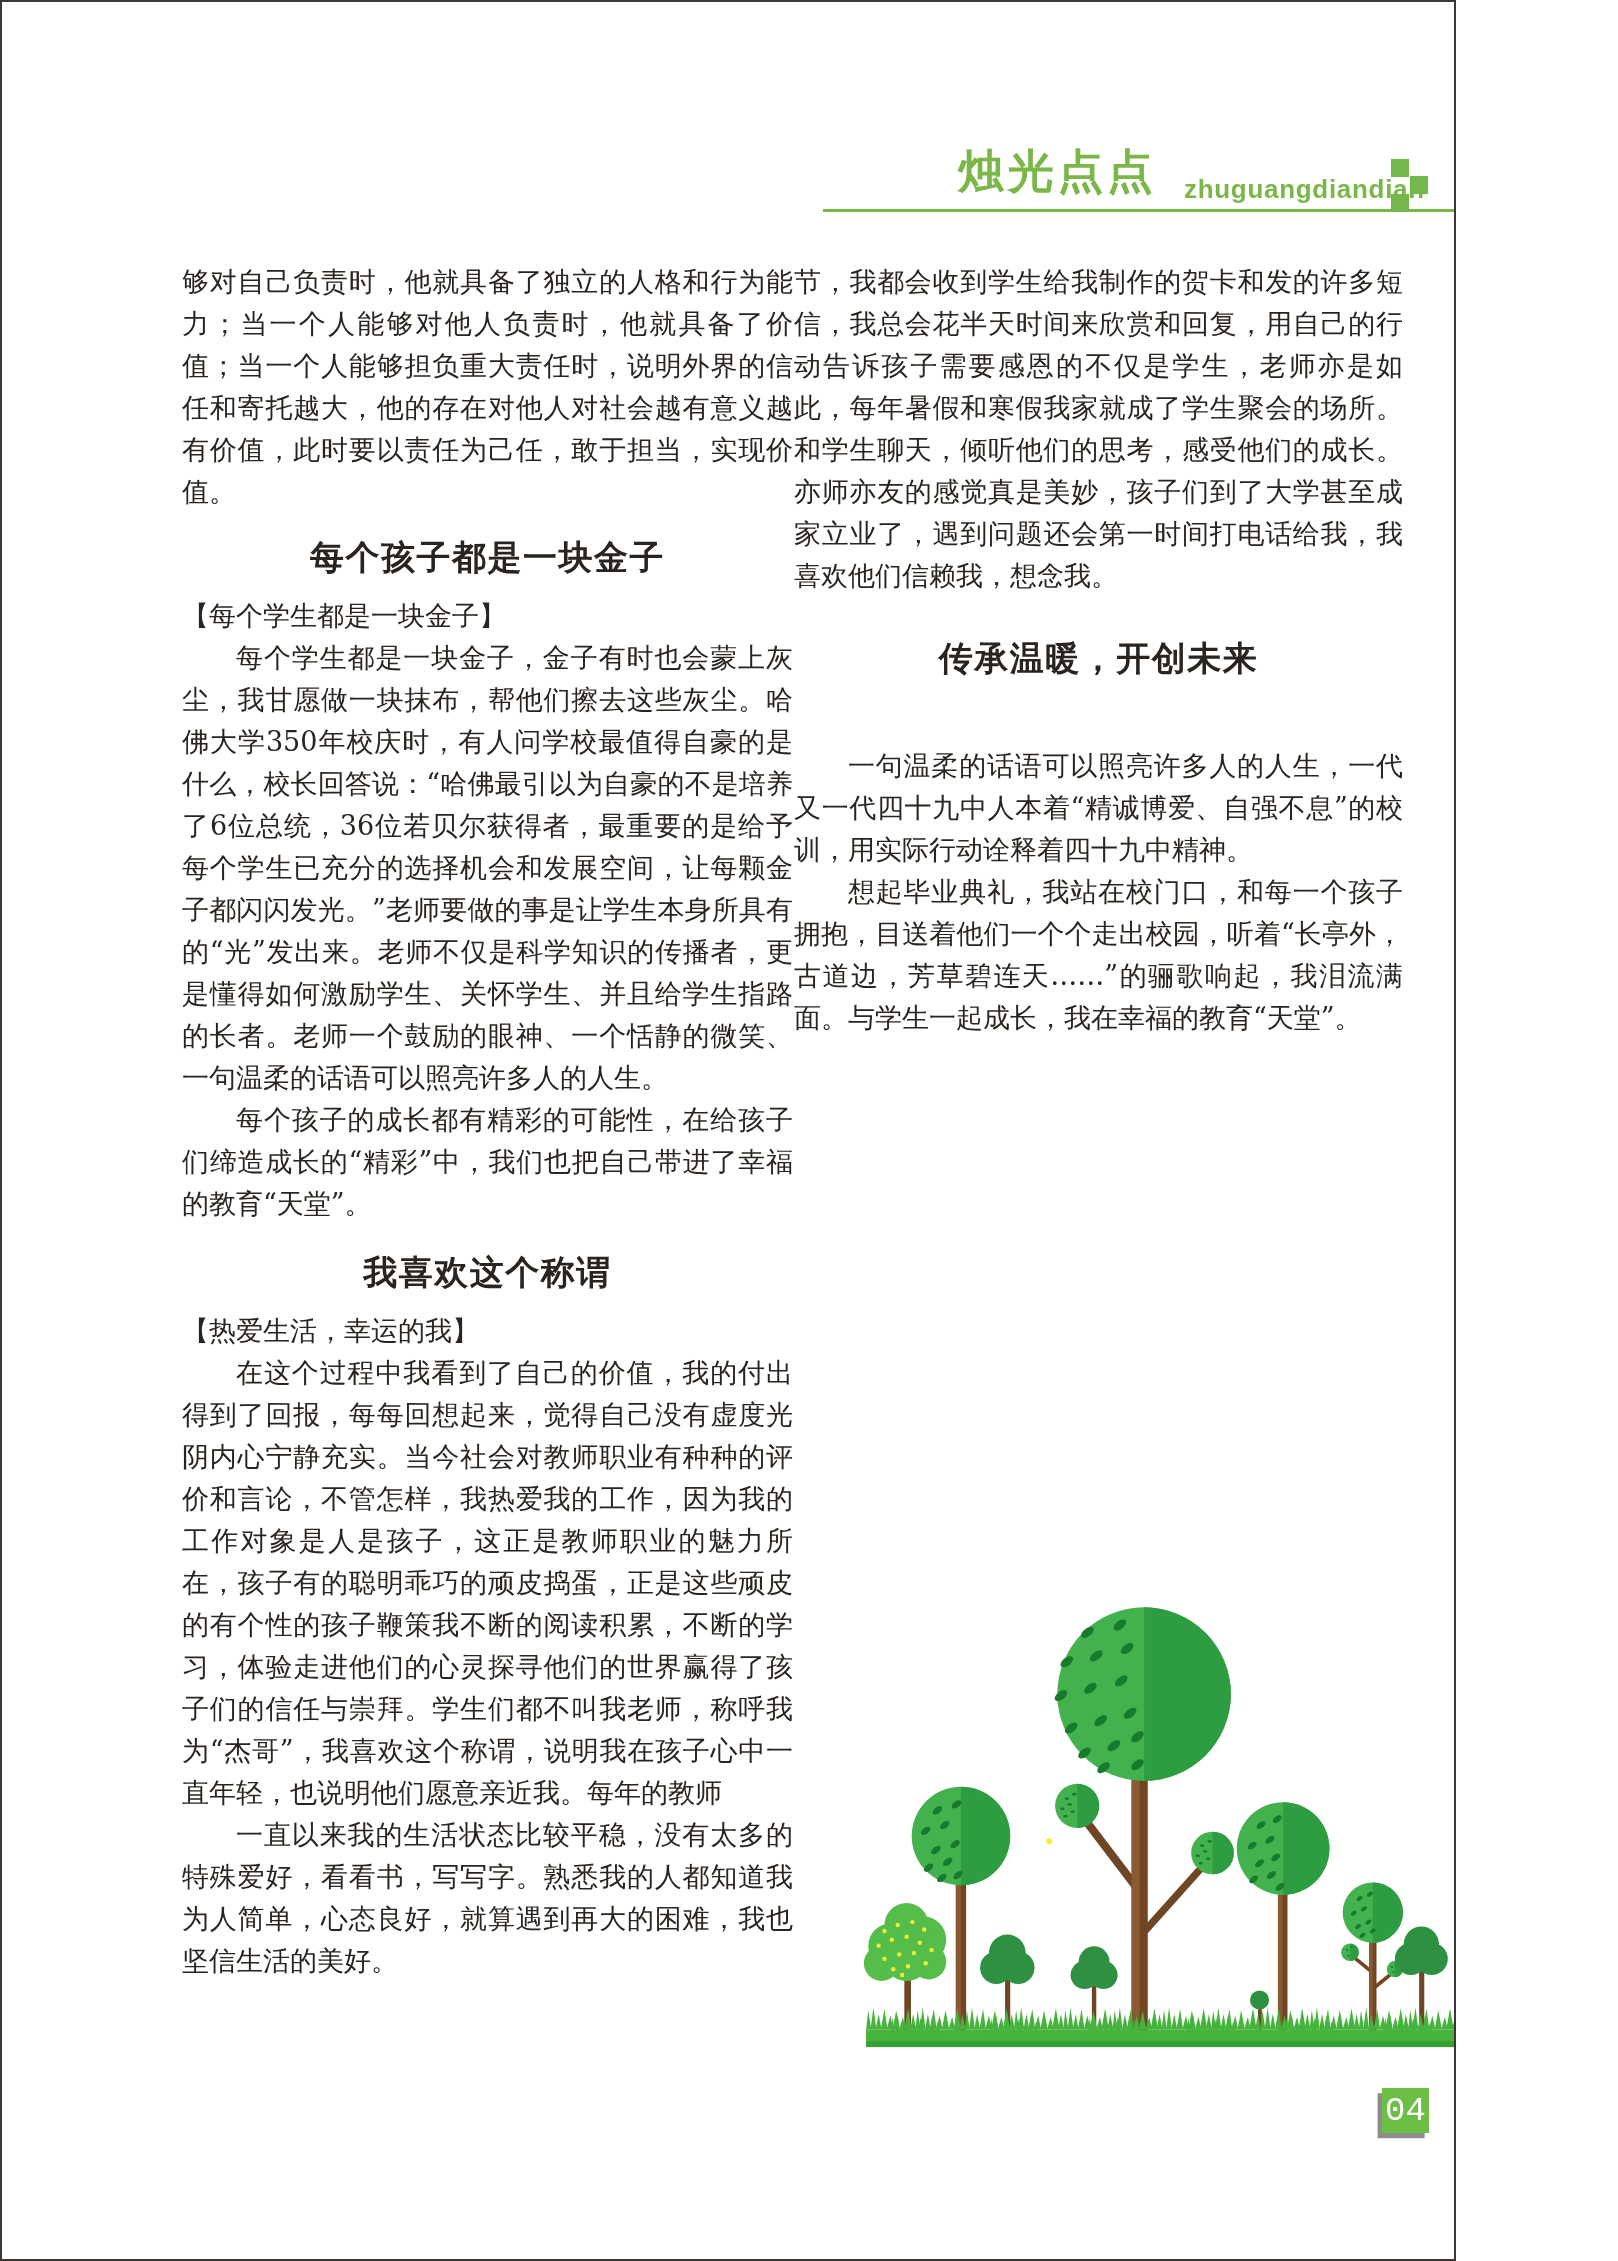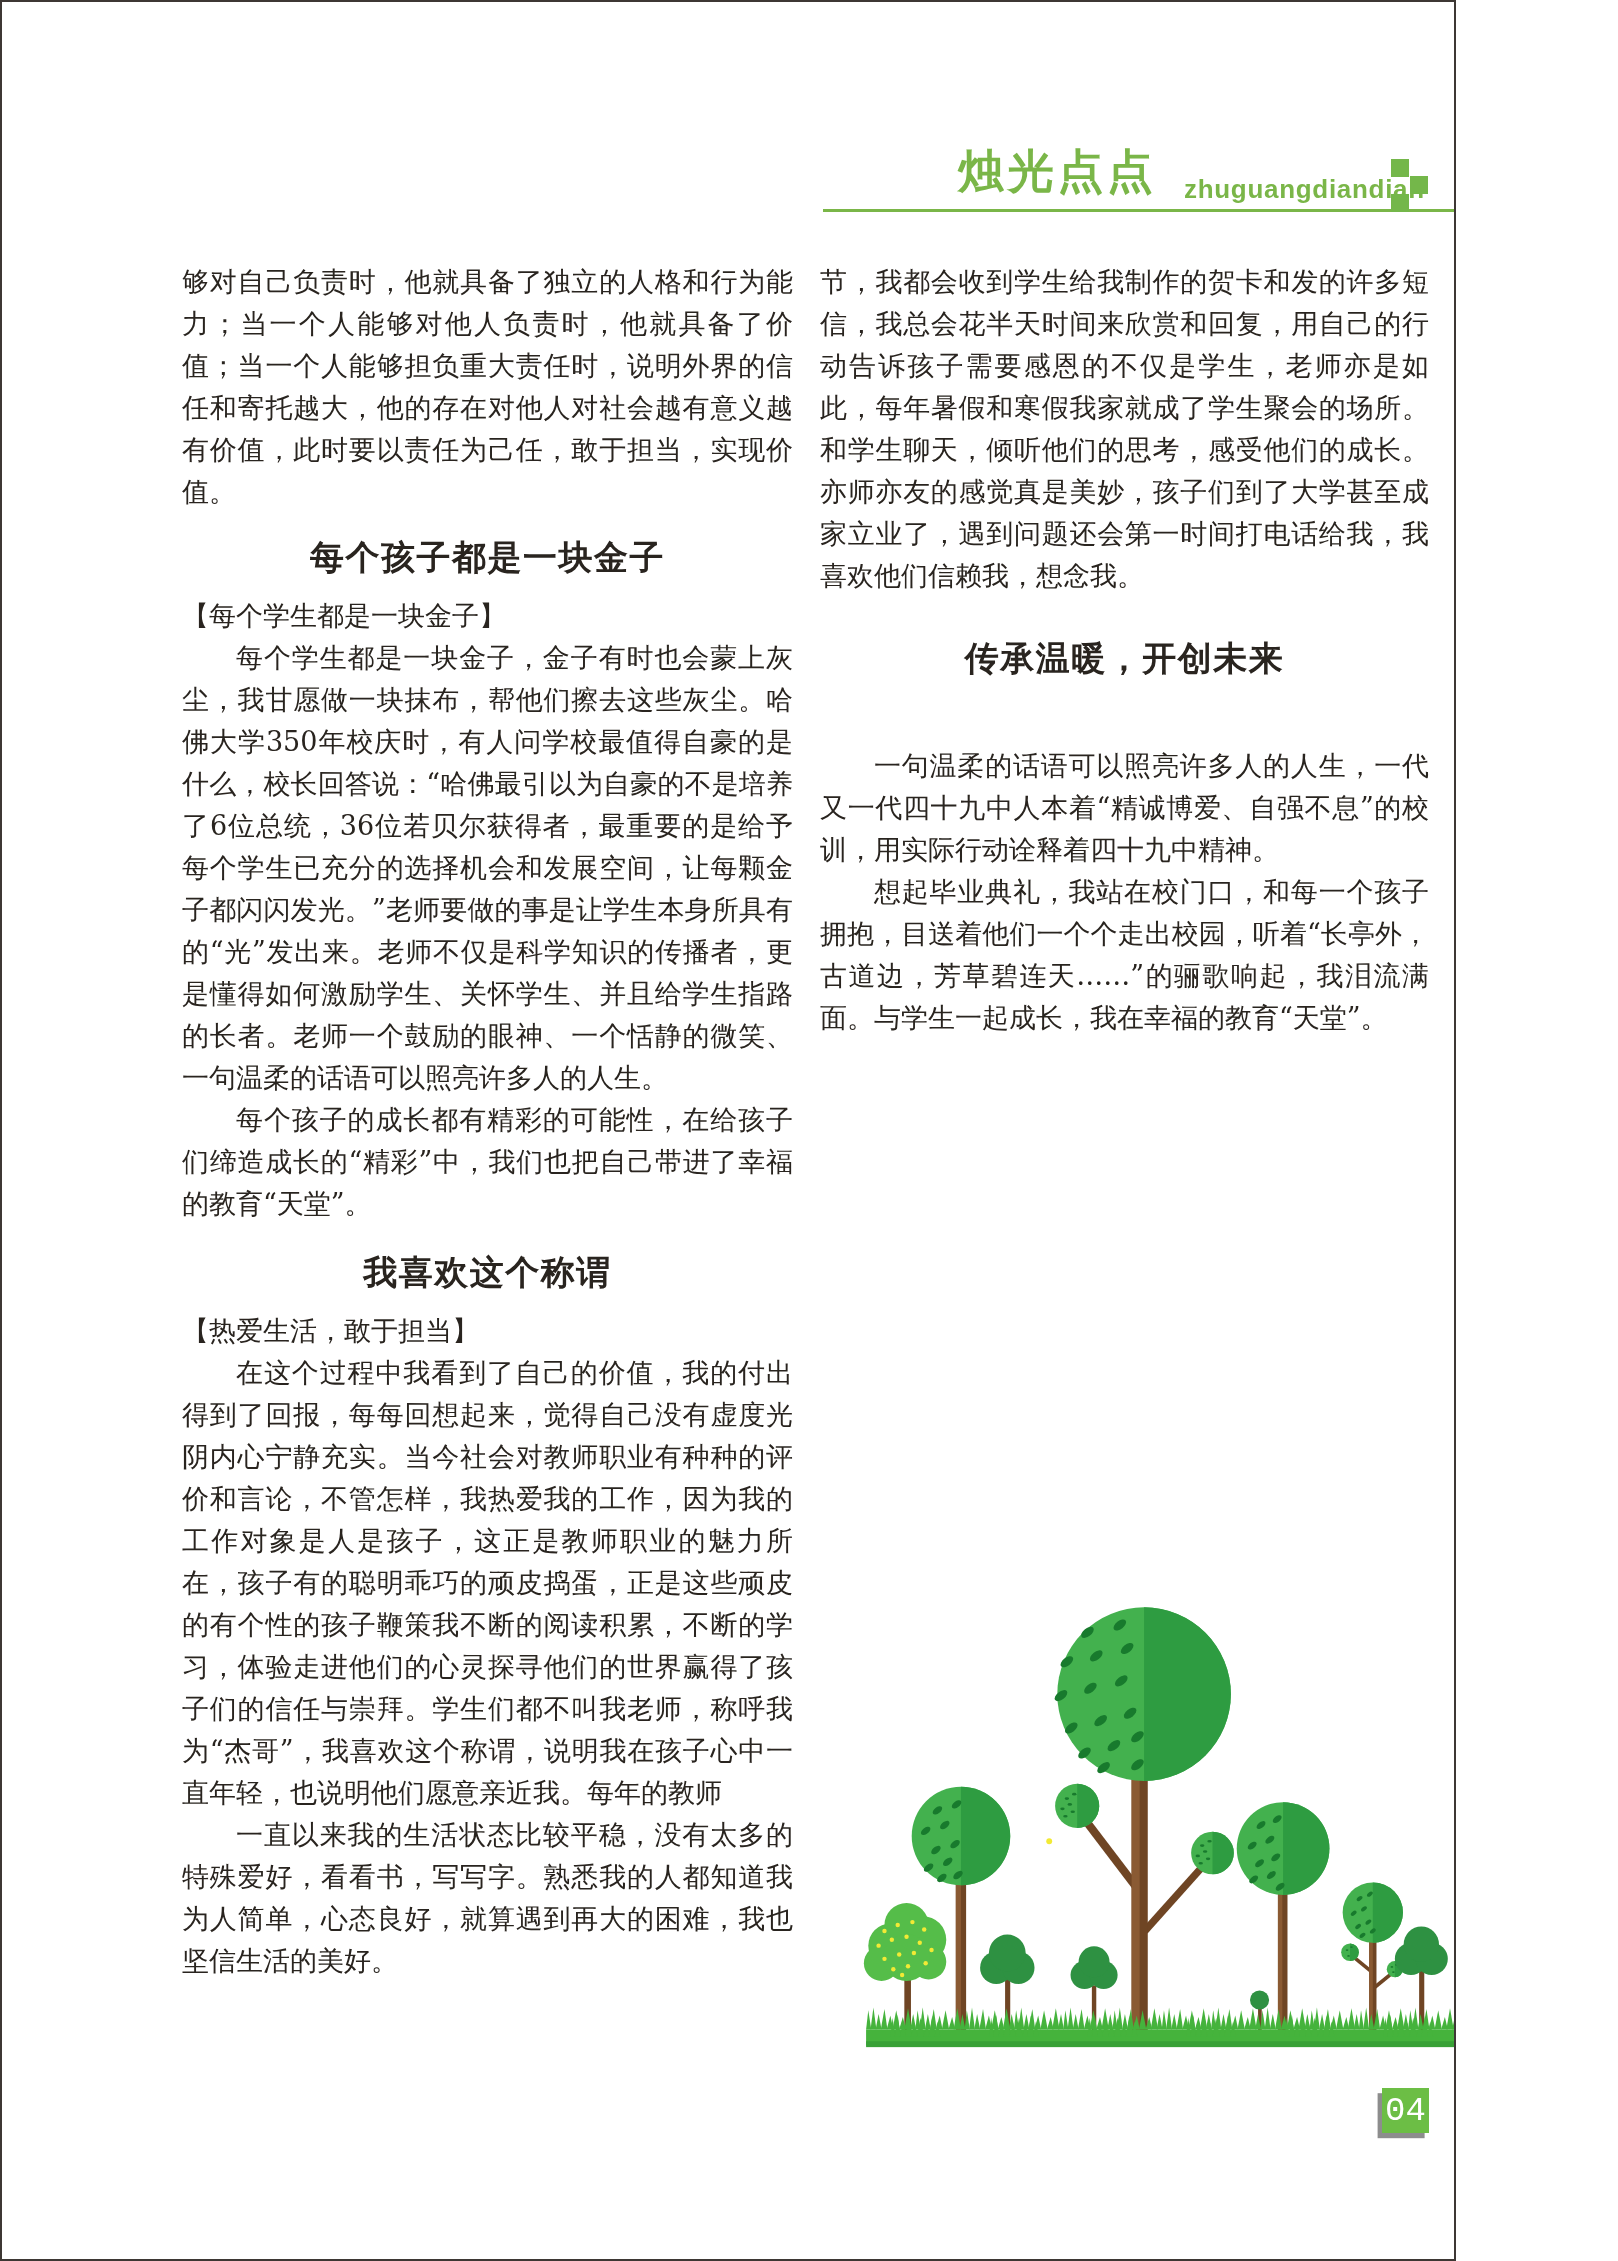--- a/index.html
+++ b/index.html
@@ -36,21 +36,21 @@
   .sq3{left:1389px;top:192px;}
   
   .col{
     position:absolute;
     font-size:27px;line-height:42px;
     text-align:justify;
   }
   .col p{margin:0;}
   .col .indent{text-indent:2em;}
   .col-left{left:180px;top:259px;width:611px;}
-  .col-right{left:818px;top:259px;width:609px;}
+  .col-right{left:792px;top:259px;width:609px;}
   .sec{
     font-size:34px;line-height:41px;font-weight:bold;
     text-align:center;letter-spacing:1.5px;
     margin:23.5px 0 17.7px;
   }
   .sec-2{margin:26.5px 0 17.7px;}
   .sec-3{margin:41px 0 66px;}
   .bracket{margin:0;}
   
   .trees{position:absolute;left:831px;top:1589px;width:706px;height:471px;}
@@ -77,21 +77,21 @@
   <div class="sq sq2"></div>
   <div class="sq sq3"></div>
 
   <div class="col col-left">
     <p>够对自己负责时，他就具备了独立的人格和行为能力；当一个人能够对他人负责时，他就具备了价值；当一个人能够担负重大责任时，说明外界的信任和寄托越大，他的存在对他人对社会越有意义越有价值，此时要以责任为己任，敢于担当，实现价值。</p>
     <div class="sec">每个孩子都是一块金子</div>
     <p class="bracket">【每个学生都是一块金子】</p>
     <p class="indent">每个学生都是一块金子，金子有时也会蒙上灰尘，我甘愿做一块抹布，帮他们擦去这些灰尘。哈佛大学350年校庆时，有人问学校最值得自豪的是什么，校长回答说：“哈佛最引以为自豪的不是培养了6位总统，36位若贝尔获得者，最重要的是给予每个学生已充分的选择机会和发展空间，让每颗金子都闪闪发光。”老师要做的事是让学生本身所具有的“光”发出来。老师不仅是科学知识的传播者，更是懂得如何激励学生、关怀学生、并且给学生指路的长者。老师一个鼓励的眼神、一个恬静的微笑、一句温柔的话语可以照亮许多人的人生。</p>
     <p class="indent">每个孩子的成长都有精彩的可能性，在给孩子们缔造成长的“精彩”中，我们也把自己带进了幸福的教育“天堂”。</p>
     <div class="sec sec-2">我喜欢这个称谓</div>
-    <p class="bracket">【热爱生活，敢于担当】</p>
+    <p class="bracket">【热爱生活，幸运的我】</p>
     <p class="indent">在这个过程中我看到了自己的价值，我的付出得到了回报，每每回想起来，觉得自己没有虚度光阴内心宁静充实。当今社会对教师职业有种种的评价和言论，不管怎样，我热爱我的工作，因为我的工作对象是人是孩子，这正是教师职业的魅力所在，孩子有的聪明乖巧的顽皮捣蛋，正是这些顽皮的有个性的孩子鞭策我不断的阅读积累，不断的学习，体验走进他们的心灵探寻他们的世界赢得了孩子们的信任与崇拜。学生们都不叫我老师，称呼我为“杰哥”，我喜欢这个称谓，说明我在孩子心中一直年轻，也说明他们愿意亲近我。每年的教师</p>
     <p class="indent">一直以来我的生活状态比较平稳，没有太多的特殊爱好，看看书，写写字。熟悉我的人都知道我为人简单，心态良好，就算遇到再大的困难，我也坚信生活的美好。</p>
   </div>
 
   <div class="col col-right">
     <p>节，我都会收到学生给我制作的贺卡和发的许多短信，我总会花半天时间来欣赏和回复，用自己的行动告诉孩子需要感恩的不仅是学生，老师亦是如此，每年暑假和寒假我家就成了学生聚会的场所。和学生聊天，倾听他们的思考，感受他们的成长。亦师亦友的感觉真是美妙，孩子们到了大学甚至成家立业了，遇到问题还会第一时间打电话给我，我喜欢他们信赖我，想念我。</p>
     <div class="sec sec-3">传承温暖，开创未来</div>
     <p class="indent">一句温柔的话语可以照亮许多人的人生，一代又一代四十九中人本着“精诚博爱、自强不息”的校训，用实际行动诠释着四十九中精神。</p>
     <p class="indent">想起毕业典礼，我站在校门口，和每一个孩子拥抱，目送着他们一个个走出校园，听着“长亭外，古道边，芳草碧连天……”的骊歌响起，我泪流满面。与学生一起成长，我在幸福的教育“天堂”。</p>
   </div>

